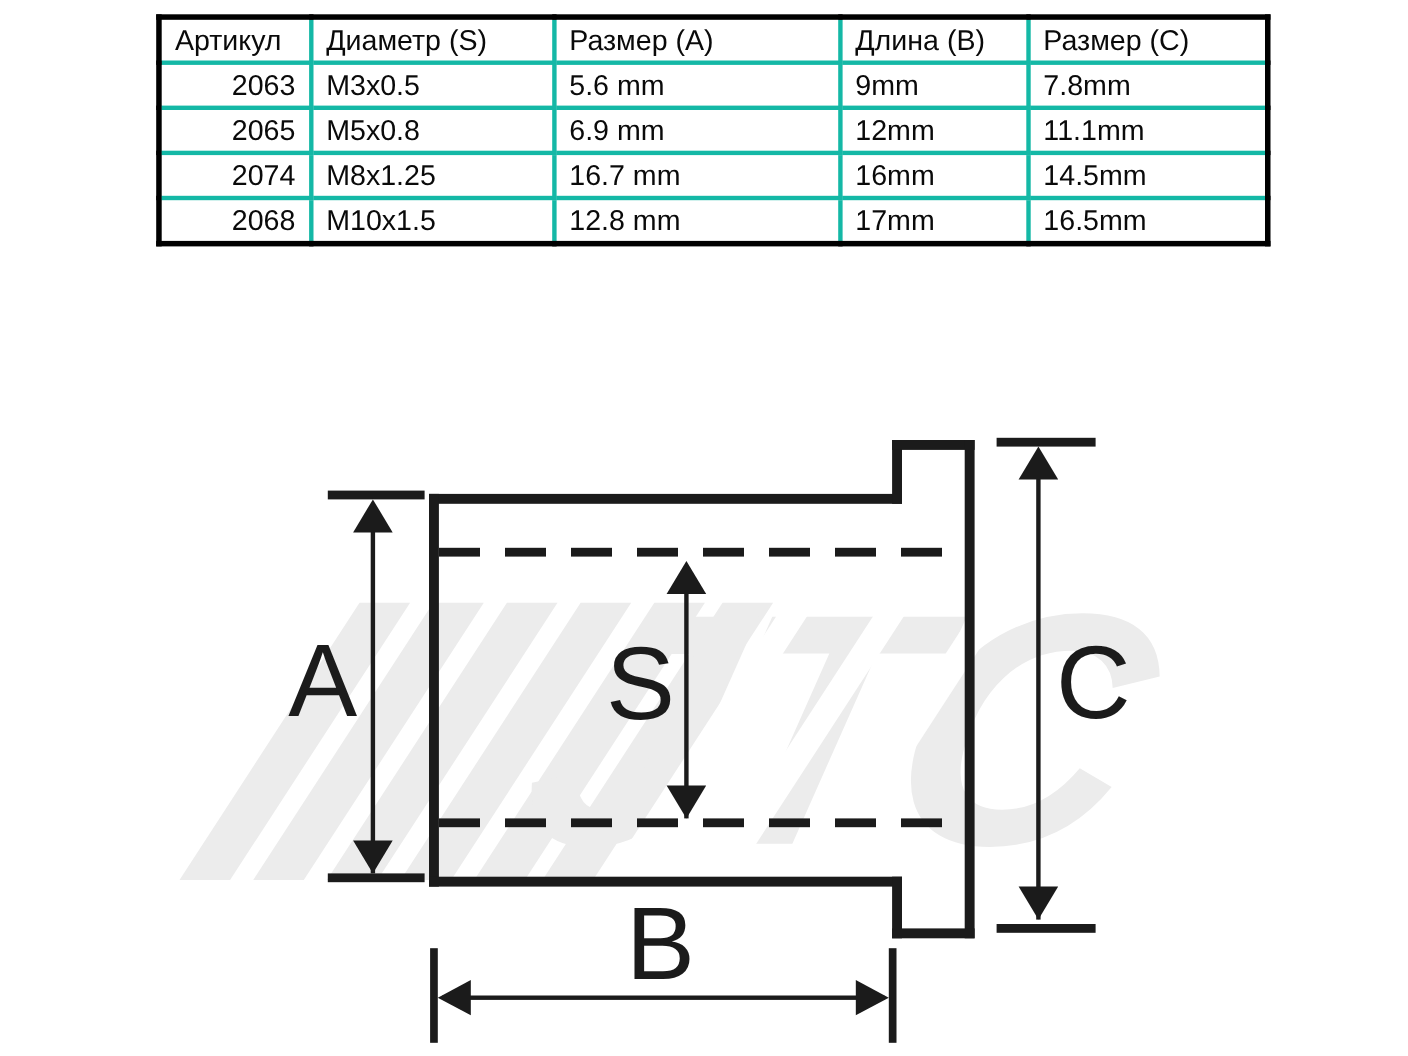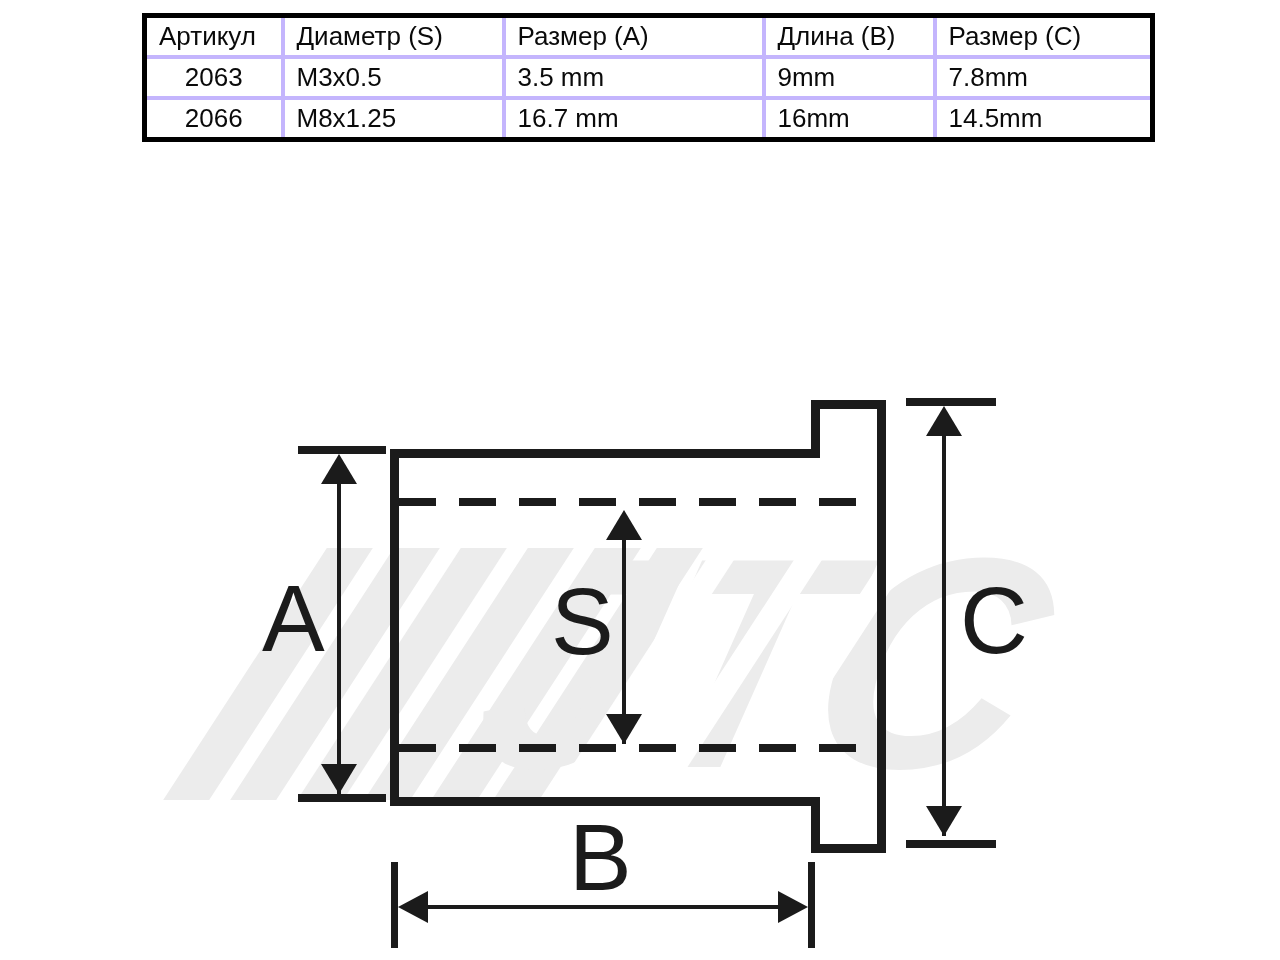--- a/index.html
+++ b/index.html
@@ -9,26 +9,26 @@
     font-family:"Liberation Sans", sans-serif;
     -webkit-font-smoothing:antialiased;
   }
   
   .spec-table-wrap{position:absolute;left:142px;top:13px;z-index:3;}
   table.spec{
     border-collapse:collapse;table-layout:fixed;width:1008px;
     border:5px solid #000;background:#fff;
   }
   table.spec th, table.spec td{
-    border:4px solid #c4b5fd;
+    border:4px solid #14b8a6;
     font-size:26px;font-weight:400;color:#0a0a0a;
     height:37px;padding:0 12px;white-space:nowrap;overflow:hidden;
     text-align:left;vertical-align:middle;
   }
-  table.spec td.num{text-align:center;}
+  table.spec td.num{text-align:right;}
   
   .wm{position:absolute;z-index:0;}
   .wm-stripe{position:absolute;top:548px;width:46px;height:252px;background:#ececec;transform:skewX(-33deg);}
   .wm-text{
     position:absolute;left:492px;top:528px;
     font-size:300px;line-height:0.9;font-weight:bold;font-style:italic;
     letter-spacing:-10px;color:#ececec;transform:skewX(-14deg);
     user-select:none;
   }
   .wm-cut{position:absolute;top:556px;width:28px;height:248px;background:#ffffff;transform:skewX(-33deg);}
@@ -79,30 +79,44 @@
         <th>Диаметр (S)</th>
         <th>Размер (A)</th>
         <th>Длина (B)</th>
         <th>Размер (C)</th>
       </tr>
     </thead>
     <tbody>
       <tr>
         <td class="num">2063</td>
         <td>M3x0.5</td>
-        <td>3.5 mm</td>
+        <td>5.6 mm</td>
         <td>9mm</td>
         <td>7.8mm</td>
       </tr>
       <tr>
-        <td class="num">2066</td>
+        <td class="num">2065</td>
+        <td>M5x0.8</td>
+        <td>6.9 mm</td>
+        <td>12mm</td>
+        <td>11.1mm</td>
+      </tr>
+      <tr>
+        <td class="num">2074</td>
         <td>M8x1.25</td>
         <td>16.7 mm</td>
         <td>16mm</td>
         <td>14.5mm</td>
+      </tr>
+      <tr>
+        <td class="num">2068</td>
+        <td>M10x1.5</td>
+        <td>12.8 mm</td>
+        <td>17mm</td>
+        <td>16.5mm</td>
       </tr>
     </tbody>
   </table>
 </div>
 
 <div>
 
   <div class="ln" style="left:390px;top:449px;width:430px;height:9px"></div>
   <div class="ln" style="left:390px;top:449px;width:9px;height:357px"></div>
   <div class="ln" style="left:390px;top:797px;width:430px;height:9px"></div>

